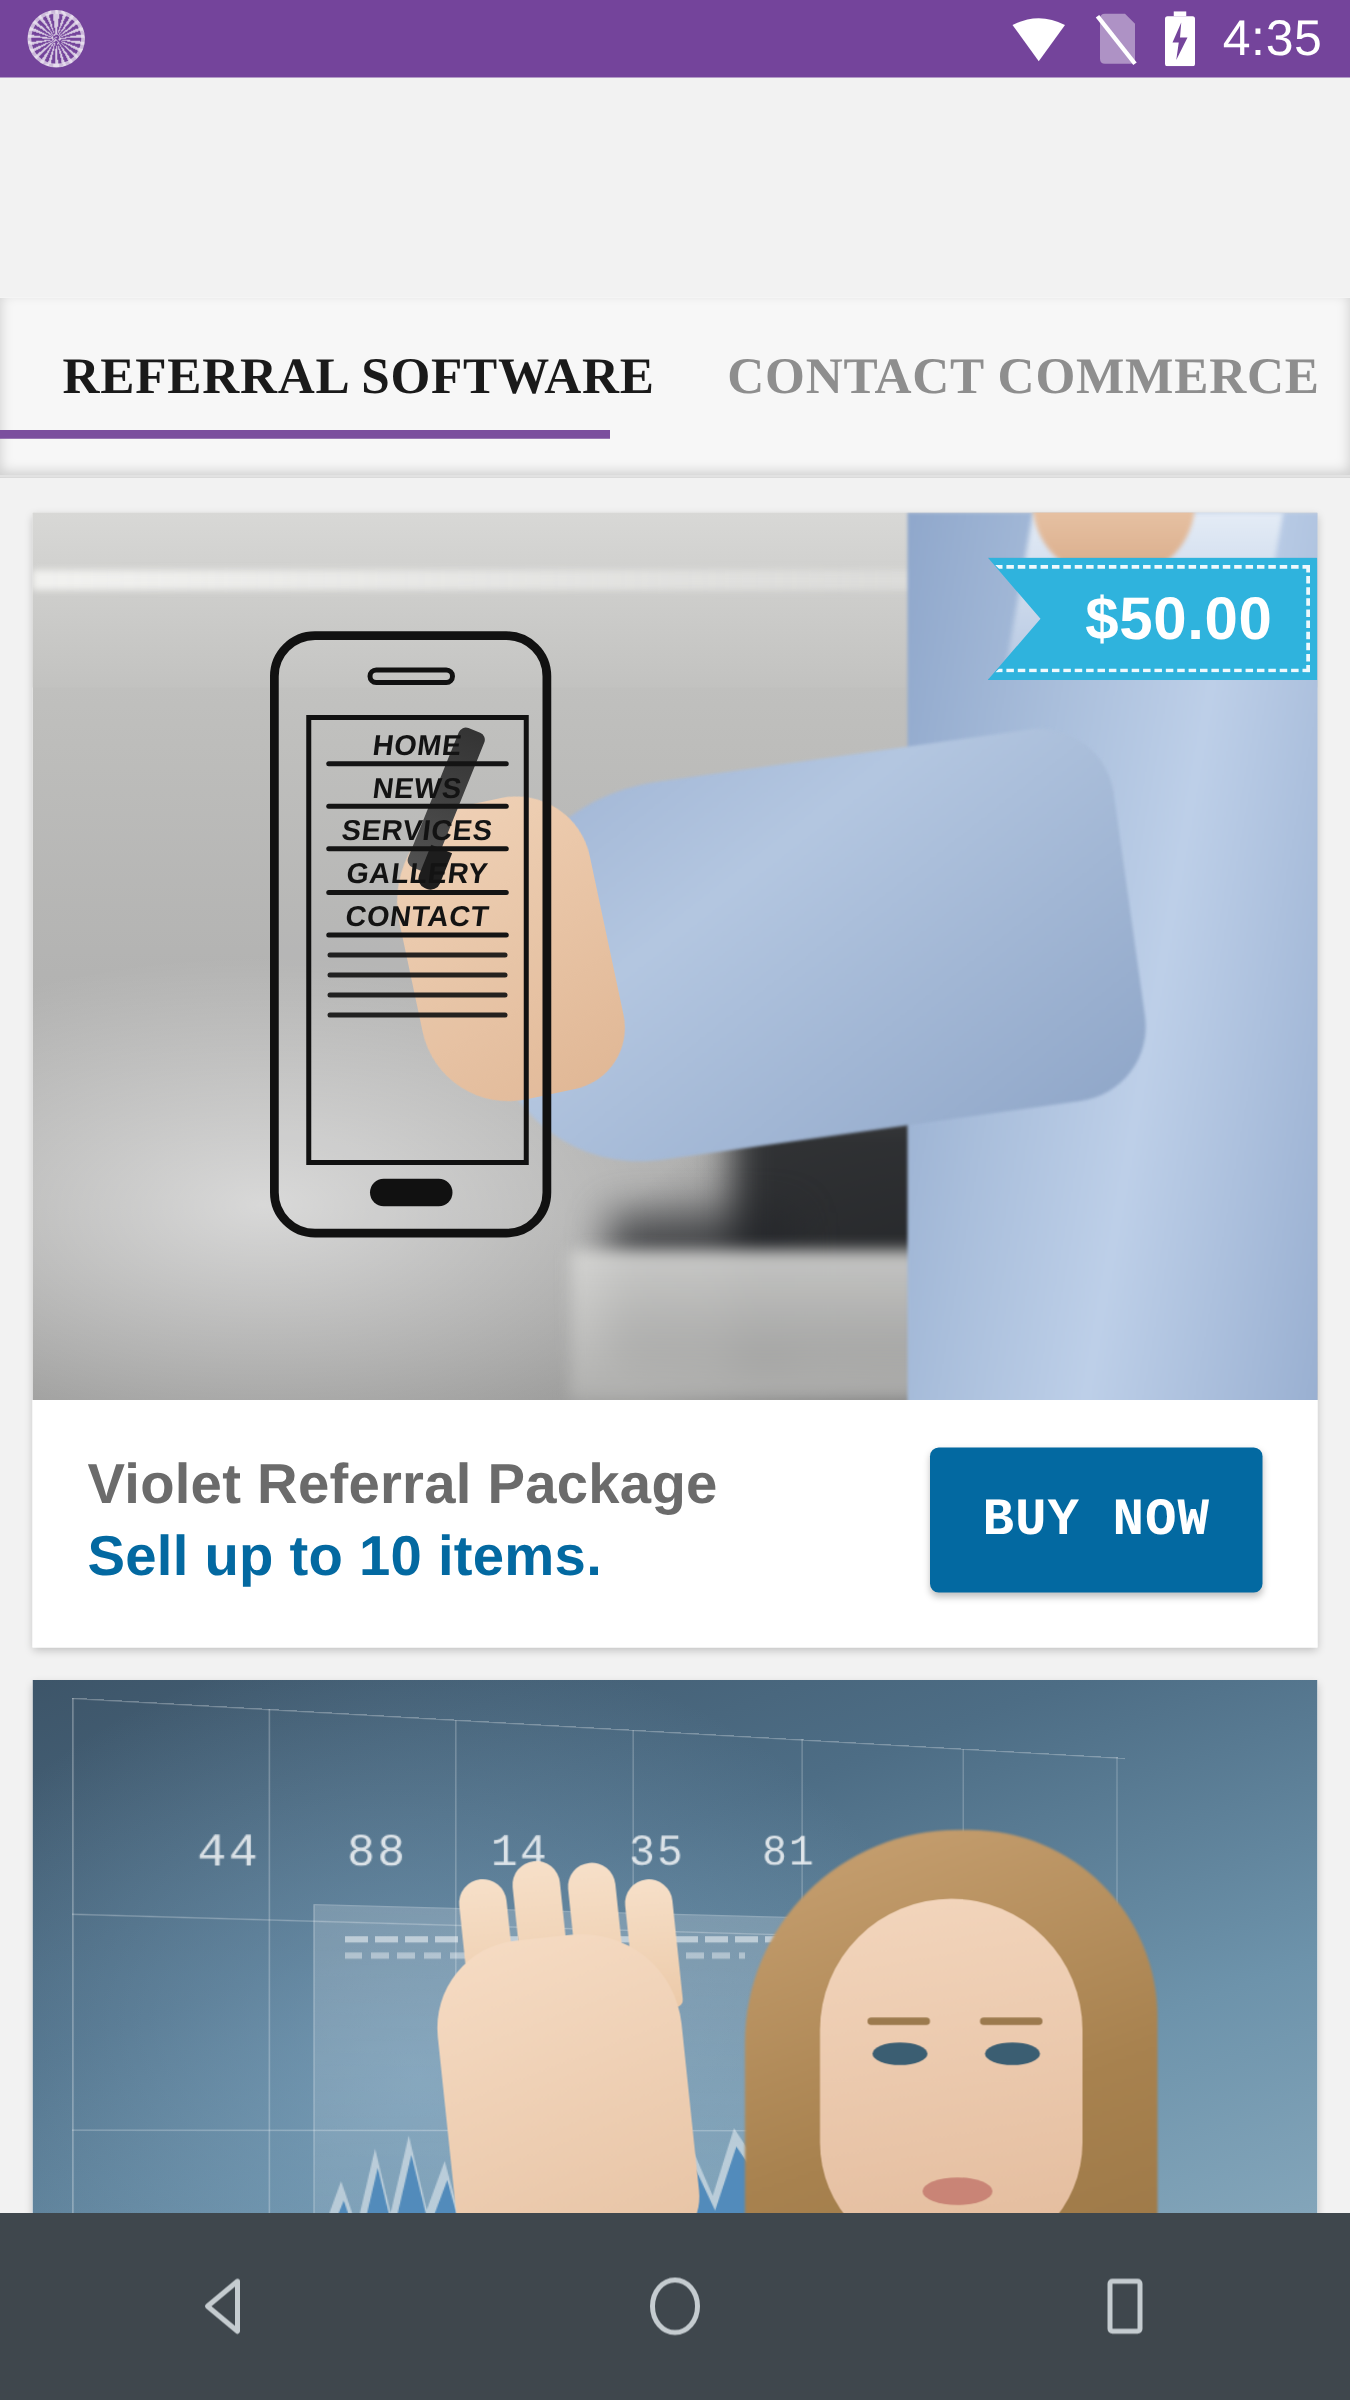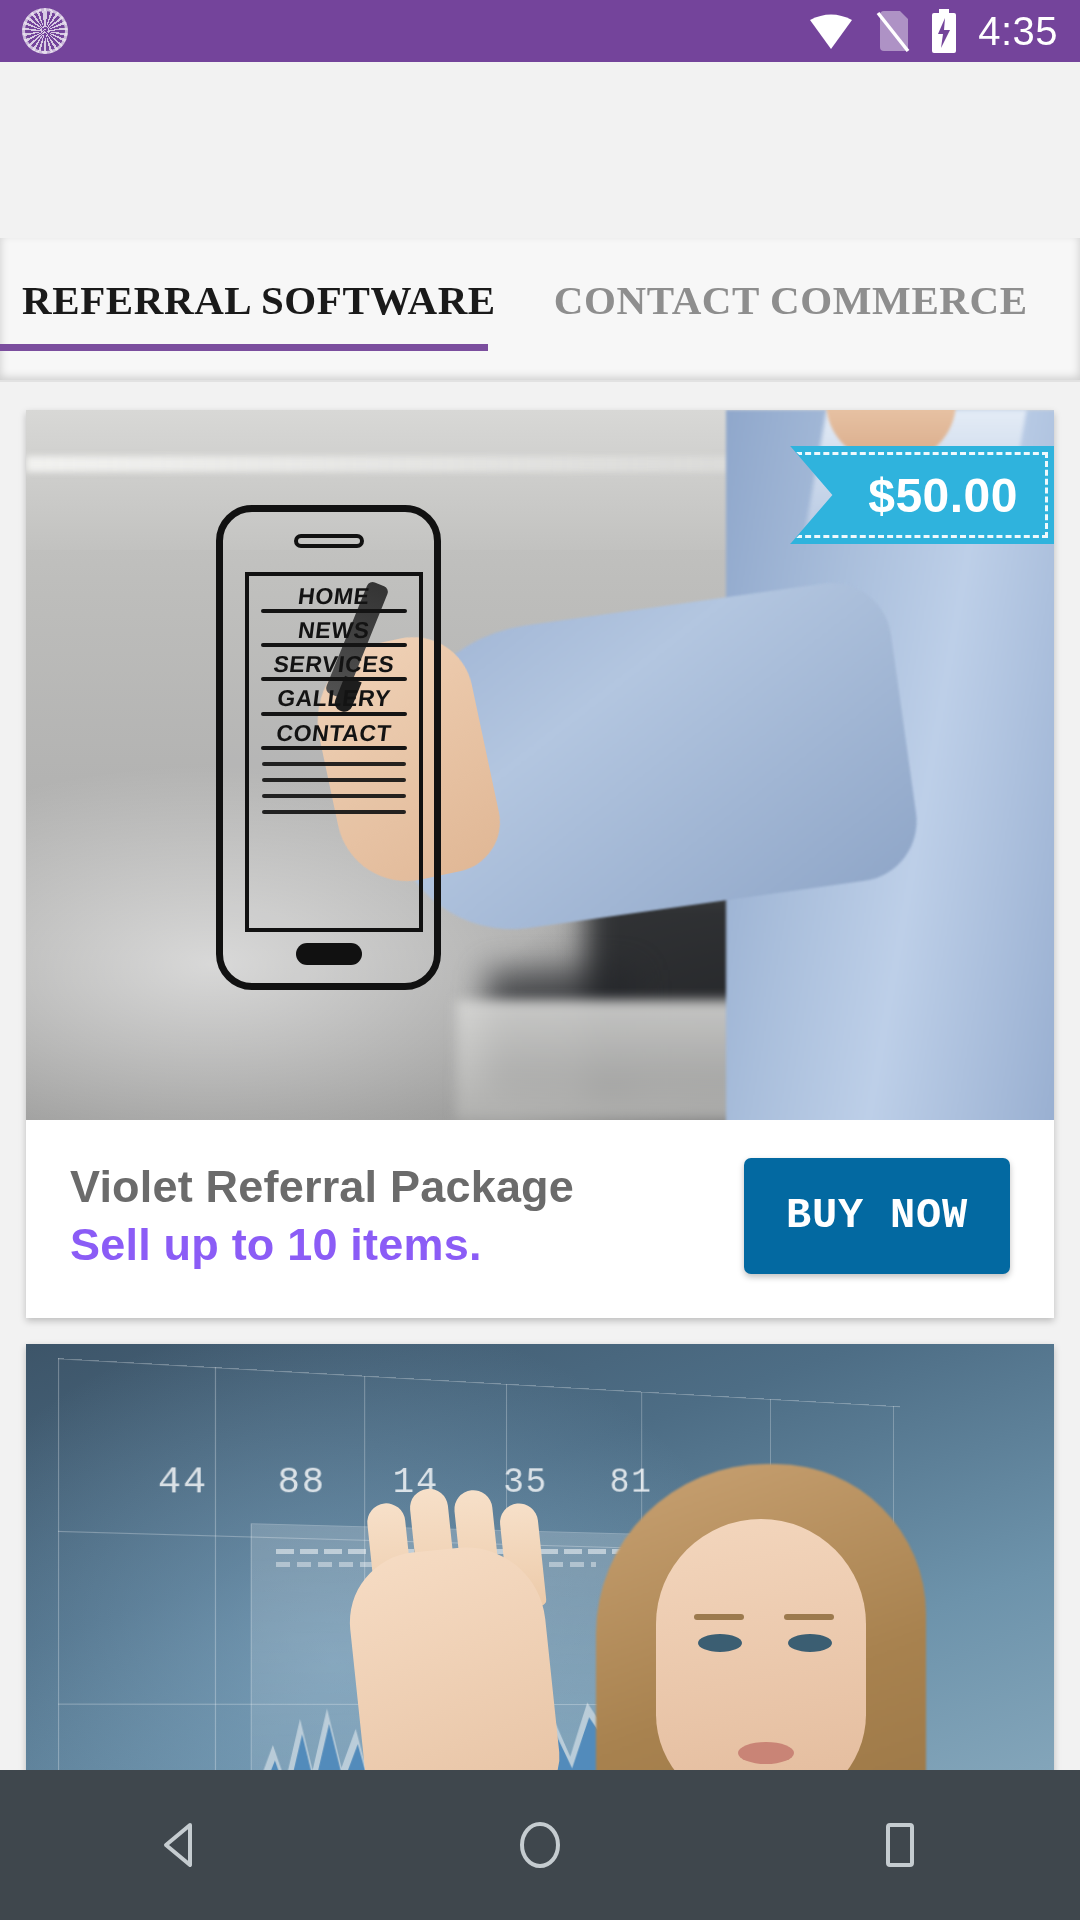--- a/index.html
+++ b/index.html
@@ -48,21 +48,21 @@
     position:absolute; top:238px; left:0; width:1080px; height:144px;
     background:#f7f7f7; overflow:hidden;
     box-shadow:0 -4px 10px rgba(0,0,0,.18) inset;
   }
   .tabbar-inner { display:flex; align-items:flex-start; height:100%; padding-top:38px; white-space:nowrap; }
   .tab {
     font-family:"Liberation Serif", serif; font-weight:bold; font-size:41px;
     letter-spacing:.6px; position:relative; padding:0 0 0 0; flex:0 0 auto;
   }
   .tab .tab-label { display:block; }
-  .tab-1 { margin-left:22px; color:#1a1a1a; }
+  .tab-1 { margin-left:50px; color:#1a1a1a; }
   .tab-2 { margin-left:58px; color:#8e8e8e; }
   .tab-3 { margin-left:60px; color:#8e8e8e; }
   .tab-underline {
     position:absolute; left:0; top:106px; width:488px; height:7px; background:#7b4e9e;
   }
   .tab-divider { position:absolute; left:0; top:380px; width:1080px; height:2px; background:#e2e2e2; }
 
   
   .content { position:absolute; top:384px; left:0; width:1080px; height:1386px; background:#f2f2f2; }
   .card {
@@ -267,21 +267,21 @@
     display:flex; align-items:center; justify-content:space-between;
     padding:38px 44px 44px 44px; background:#fff;
   }
   .card-texts { flex:1; }
   .card-title {
     font-family:"Liberation Sans", sans-serif; font-weight:bold; font-size:45px;
     color:#6b6b6b; line-height:1.28; letter-spacing:.2px;
   }
   .card-sub {
     font-family:"Liberation Sans", sans-serif; font-weight:bold; font-size:45px;
-    color:#8b5cf6; line-height:1.28; letter-spacing:.2px;
+    color:#0369a1; line-height:1.28; letter-spacing:.2px;
   }
   .buy-btn {
     background:#0369a1; color:#fff; border:none;
     font-family:Liberation Mono, monospace; font-weight:bold; font-size:42px;
     padding:34px 42px; border-radius:7px; letter-spacing:.8px; cursor:pointer;
     box-shadow:0 3px 6px rgba(0,0,0,.25); white-space:nowrap;
   }
 
   
   .navbar {

